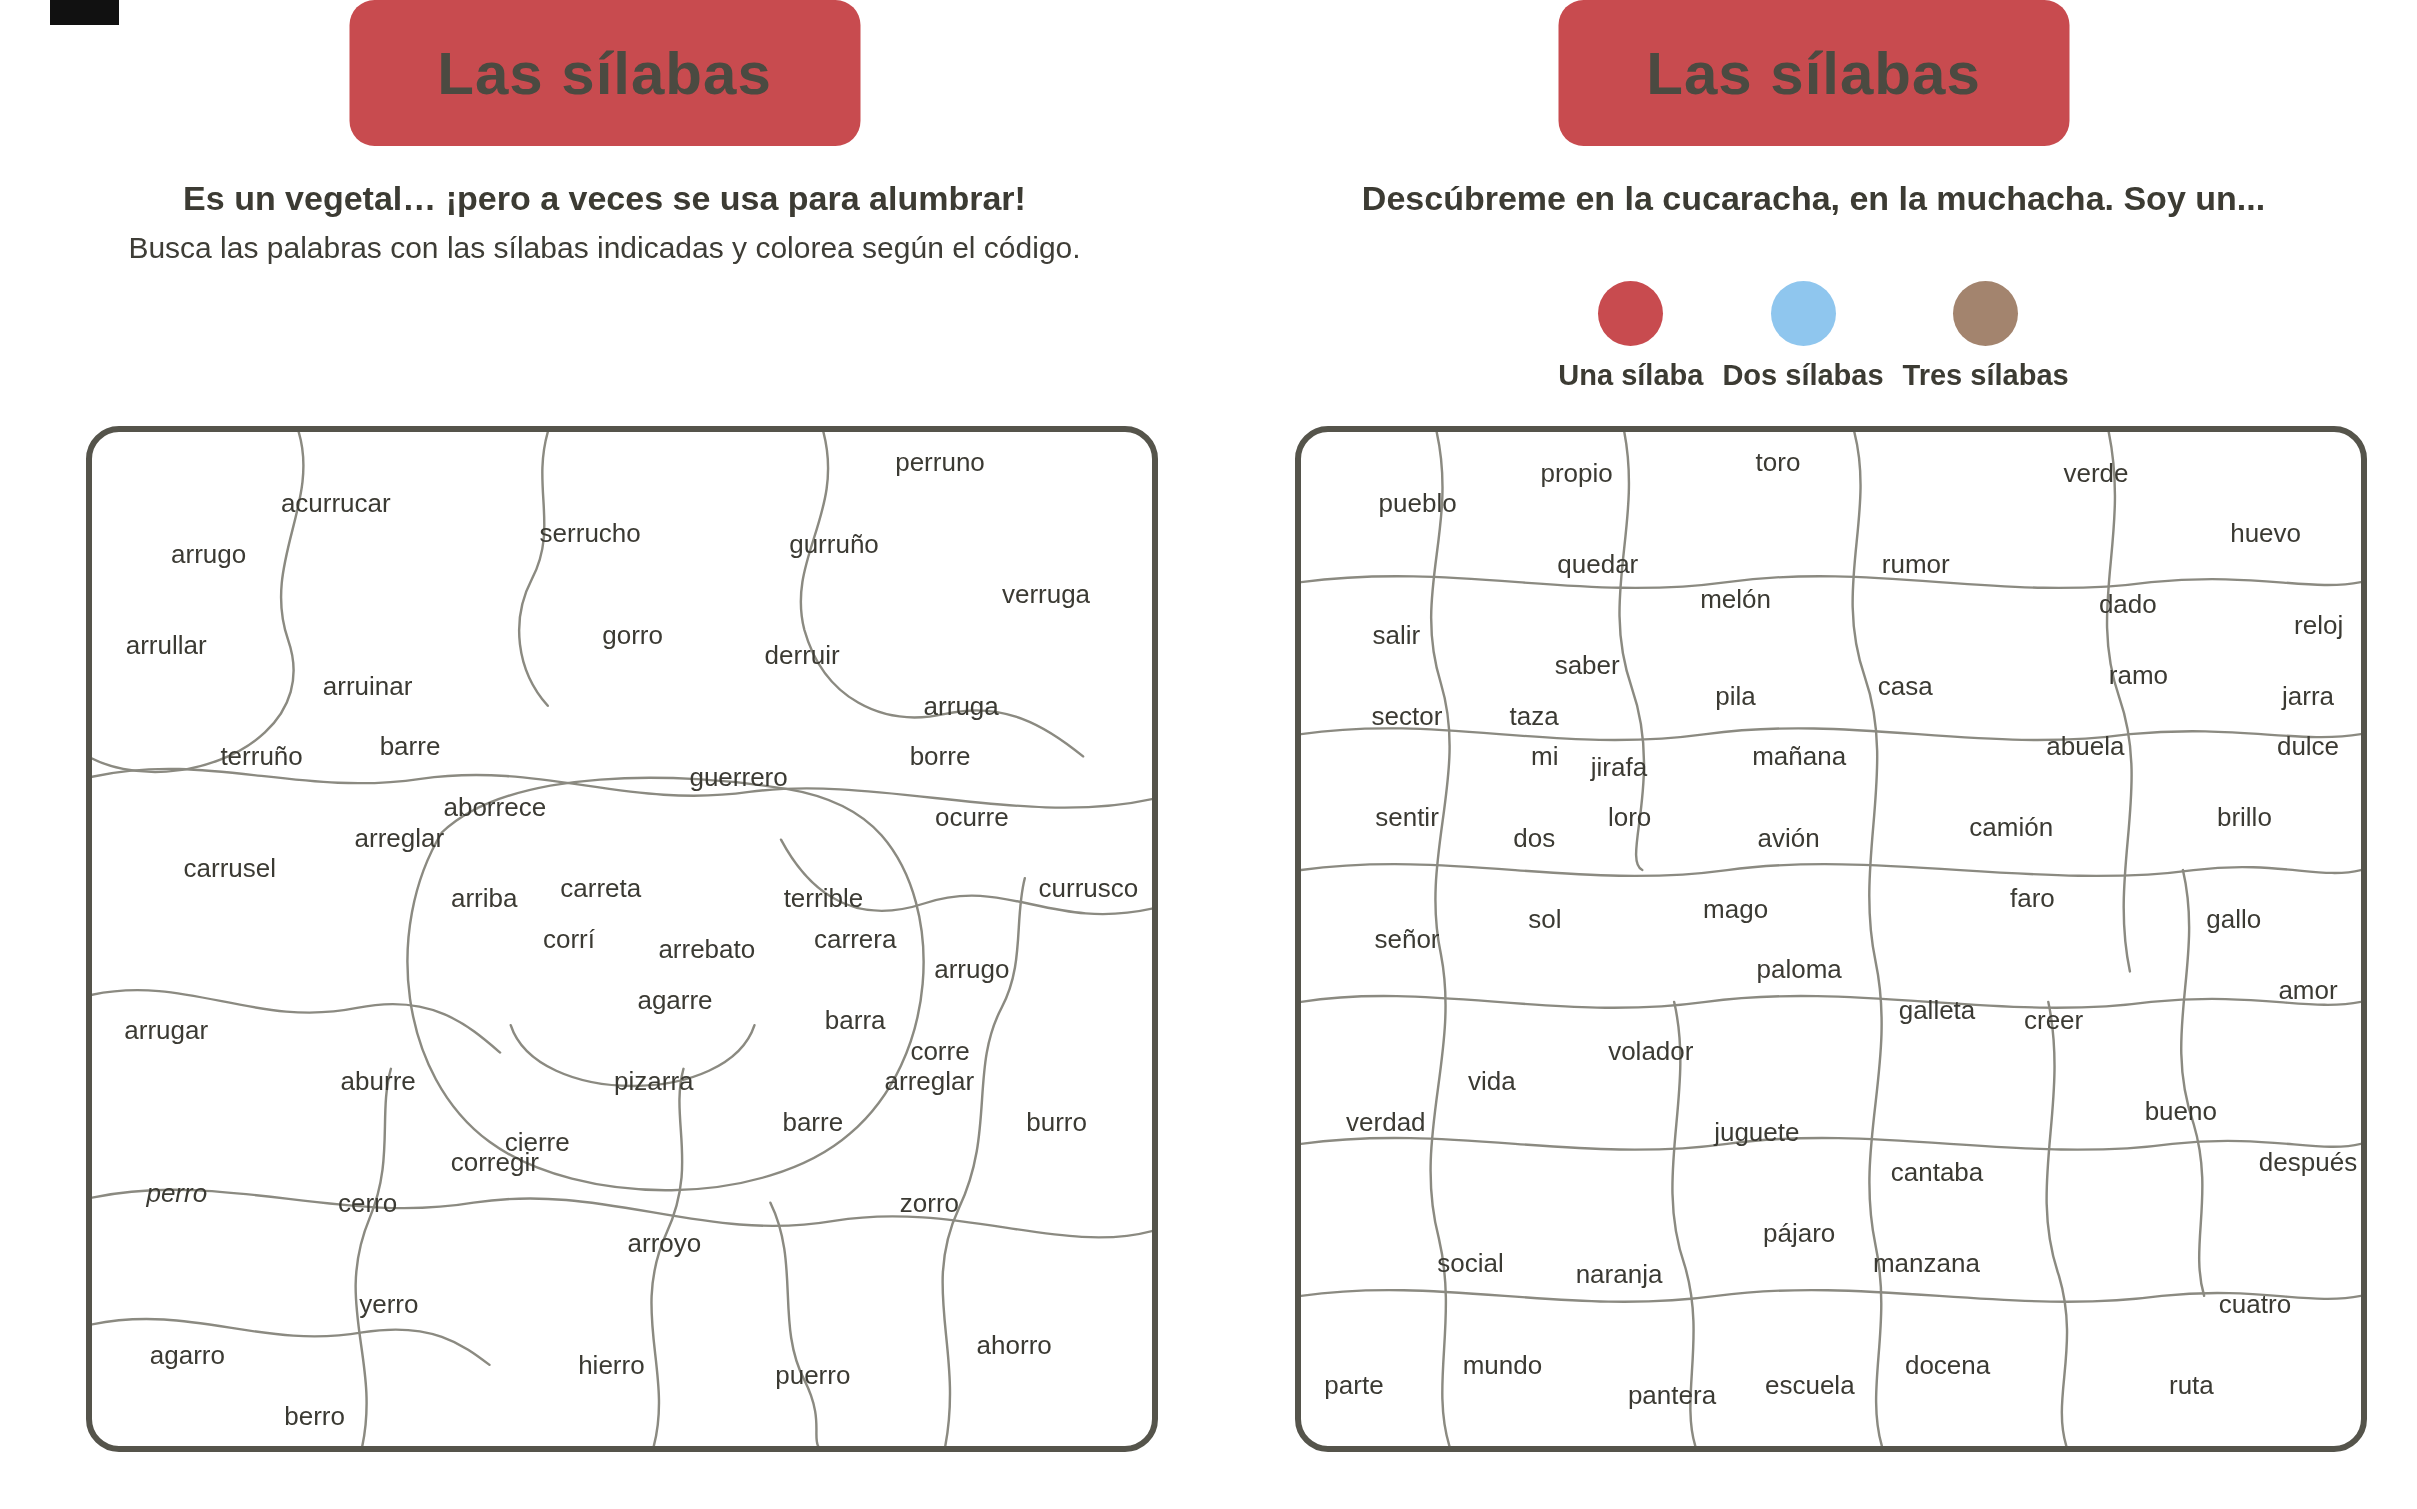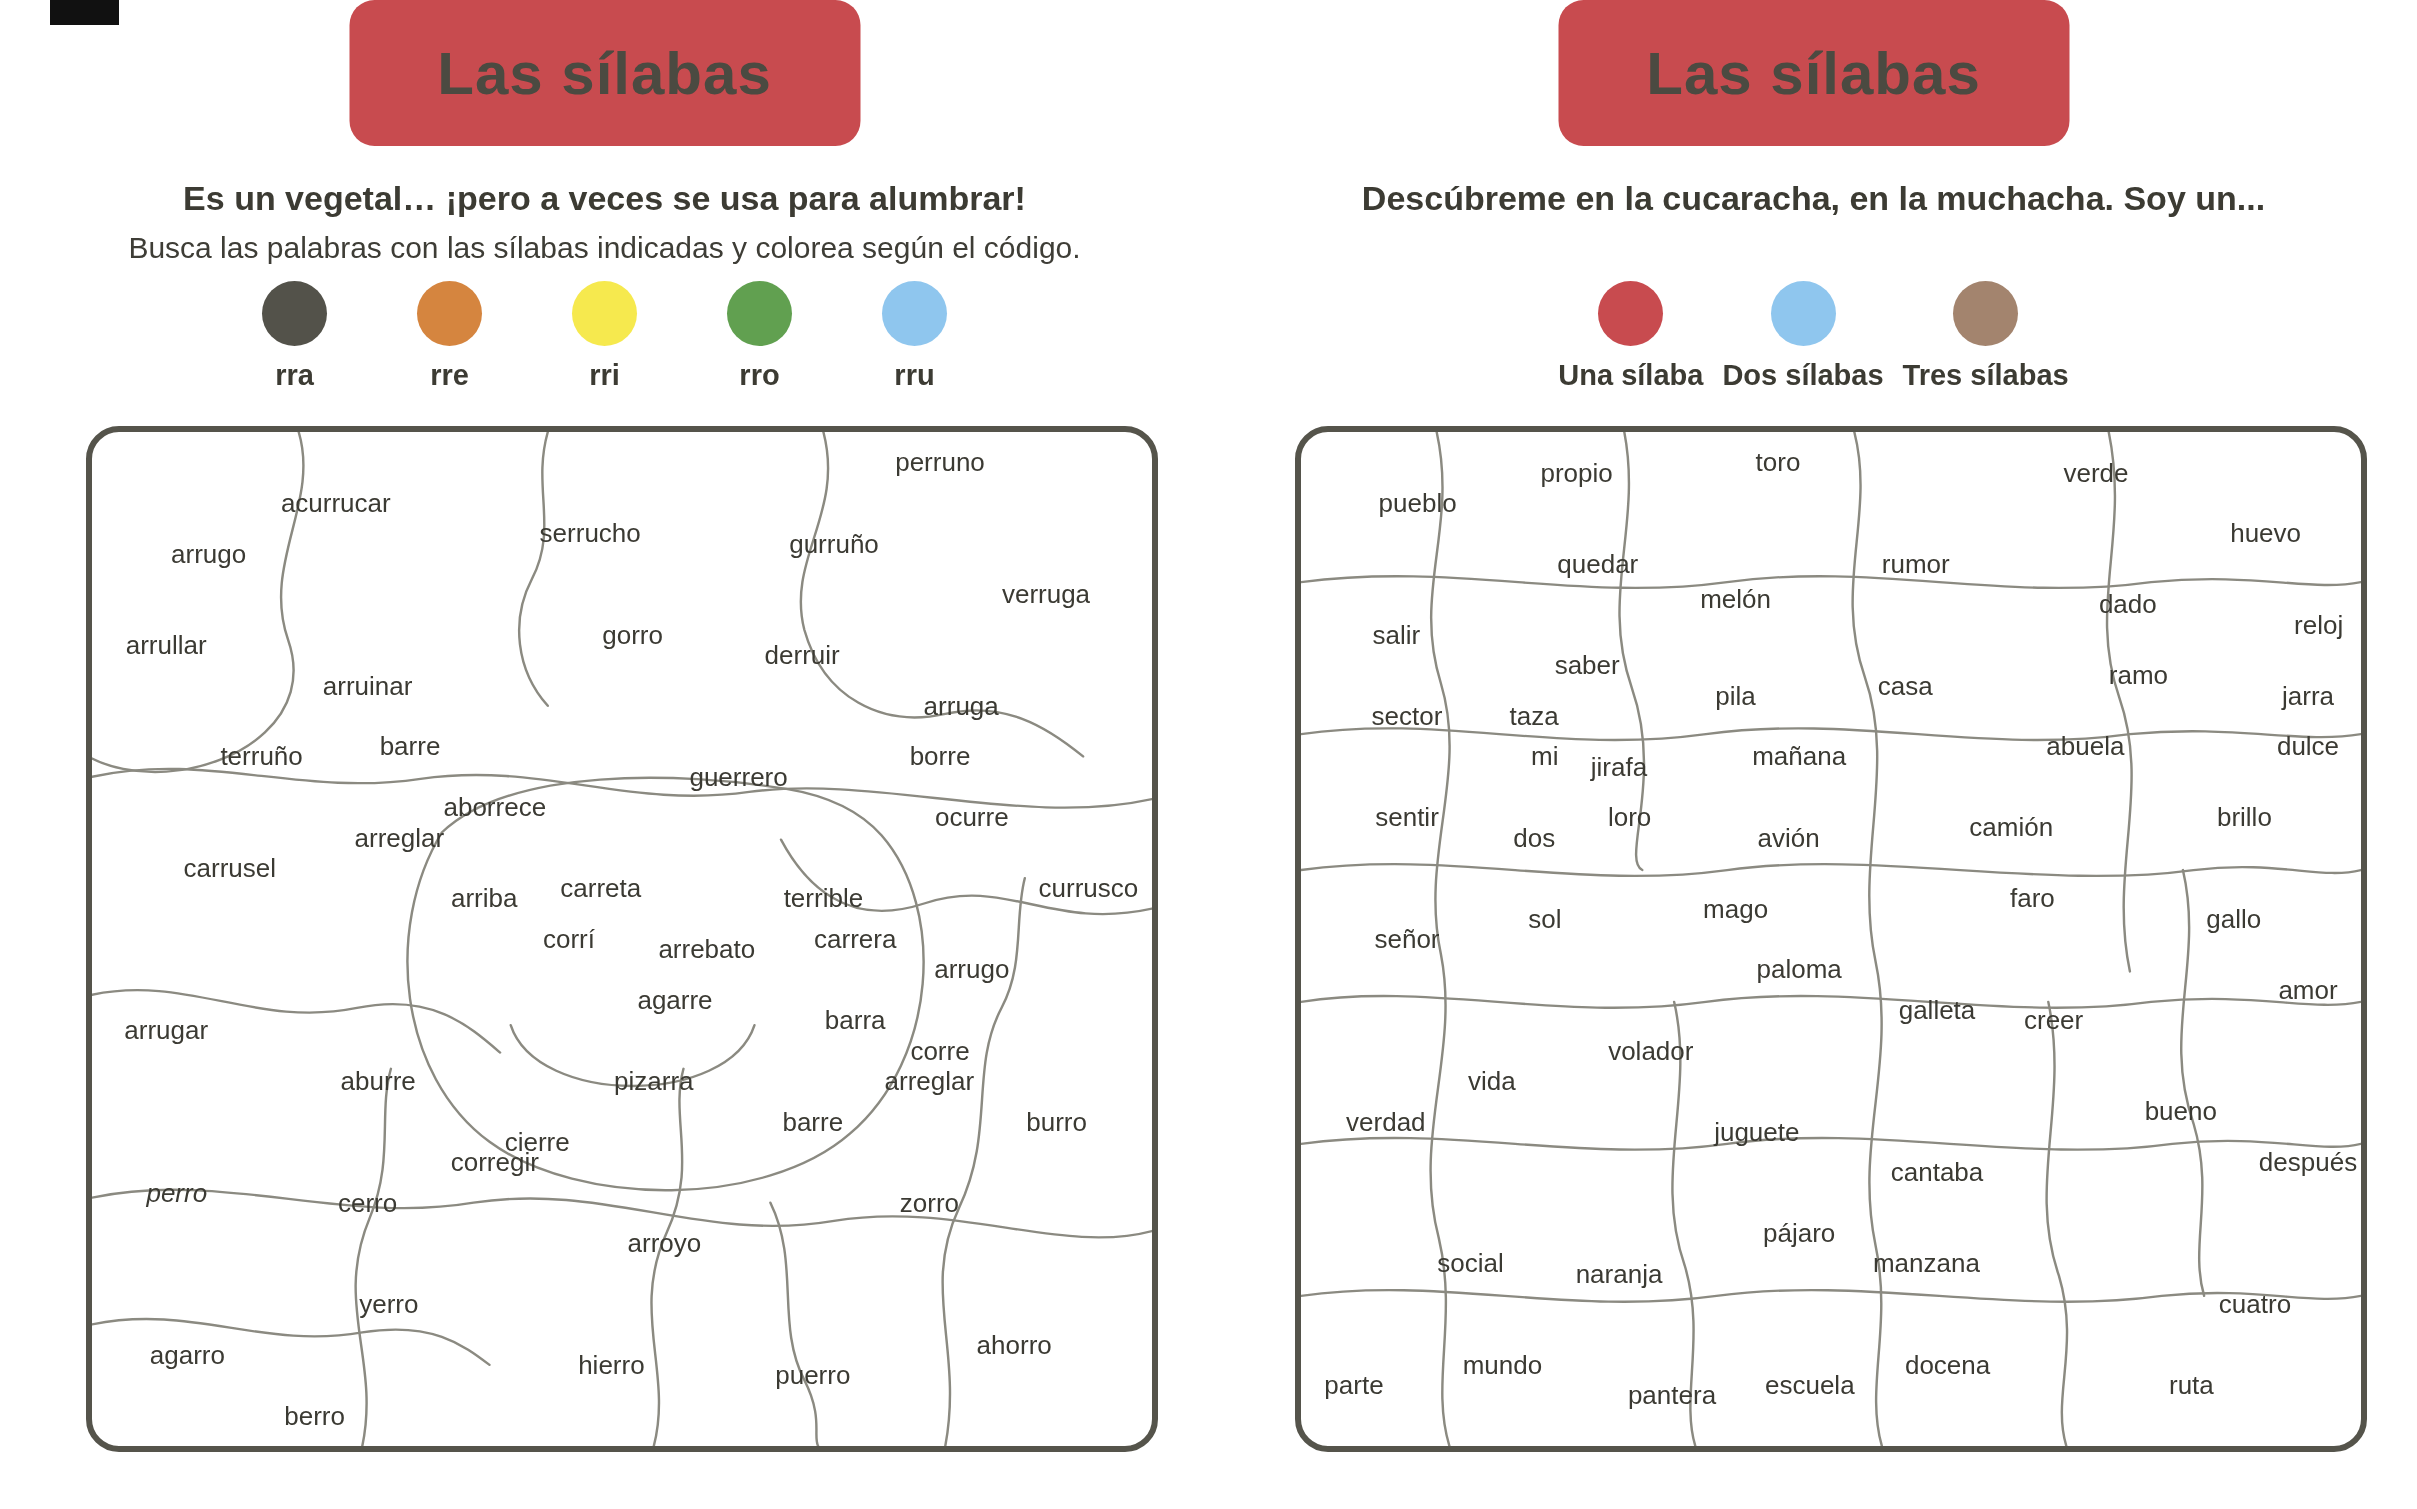--- a/index.html
+++ b/index.html
@@ -37,42 +37,20 @@
 <div class="page">
 
   <div class="scan-artifact"></div>
 
   <section class="sheet left">
     <div class="banner" style="background: rgb(200, 75, 79);">
       <h1 style="color: rgb(75, 74, 65);">Las sílabas</h1>
     </div>
     <p class="riddle">Es un vegetal… ¡pero a veces se usa para alumbrar!</p>
     <p class="instruction">Busca las palabras con las sílabas indicadas y colorea según el código.</p>
-    <div class="legend">
-        <div class="legend-item">
-          <span class="legend-dot" style="background: rgb(83, 82, 74);"></span>
-          <span class="legend-label">rra</span>
-        </div>
-        <div class="legend-item">
-          <span class="legend-dot" style="background: rgb(213, 133, 63);"></span>
-          <span class="legend-label">rre</span>
-        </div>
-        <div class="legend-item">
-          <span class="legend-dot" style="background: rgb(246, 233, 78);"></span>
-          <span class="legend-label">rri</span>
-        </div>
-        <div class="legend-item">
-          <span class="legend-dot" style="background: rgb(97, 160, 80);"></span>
-          <span class="legend-label">rro</span>
-        </div>
-        <div class="legend-item">
-          <span class="legend-dot" style="background: rgb(143, 198, 238);"></span>
-          <span class="legend-label">rru</span>
-        </div>
-      </div>
     <div class="puzzle" style="border-color: rgb(85, 84, 75);">
       <svg viewBox="0 0 1000 1000" preserveAspectRatio="none">
         <path class="pline" d="M 195 0 C 215 70 160 130 185 205 C 210 280 140 330 70 335 C 40 337 15 330 0 322" style="stroke: rgb(139, 138, 129);"></path>
         <path class="pline" d="M 430 0 C 415 55 440 95 415 145 C 395 185 400 235 430 270" style="stroke: rgb(139, 138, 129);"></path>
         <path class="pline" d="M 690 0 C 710 80 655 125 672 195 C 690 262 745 292 805 278 C 860 265 900 290 935 320" style="stroke: rgb(139, 138, 129);"></path>
         <path class="pline" d="M 0 340 C 110 315 195 360 310 342 C 425 325 505 372 620 355 C 740 338 880 390 1000 362" style="stroke: rgb(139, 138, 129);"></path>
         <path class="pline" d="M 330 395 C 275 490 290 635 375 700 C 460 765 635 765 715 692 C 798 618 805 470 745 398 C 723 372 690 358 655 352 C 555 335 395 330 330 395 Z" style="stroke: rgb(139, 138, 129);"></path>
         <path class="pline" d="M 395 585 C 420 665 600 665 625 585" style="stroke: rgb(139, 138, 129);"></path>
         <path class="pline" d="M 0 555 C 90 535 155 588 250 568 C 320 553 355 585 385 612" style="stroke: rgb(139, 138, 129);"></path>
         <path class="pline" d="M 0 755 C 125 728 235 782 360 760 C 485 740 575 800 700 778 C 815 758 915 812 1000 788" style="stroke: rgb(139, 138, 129);"></path>

